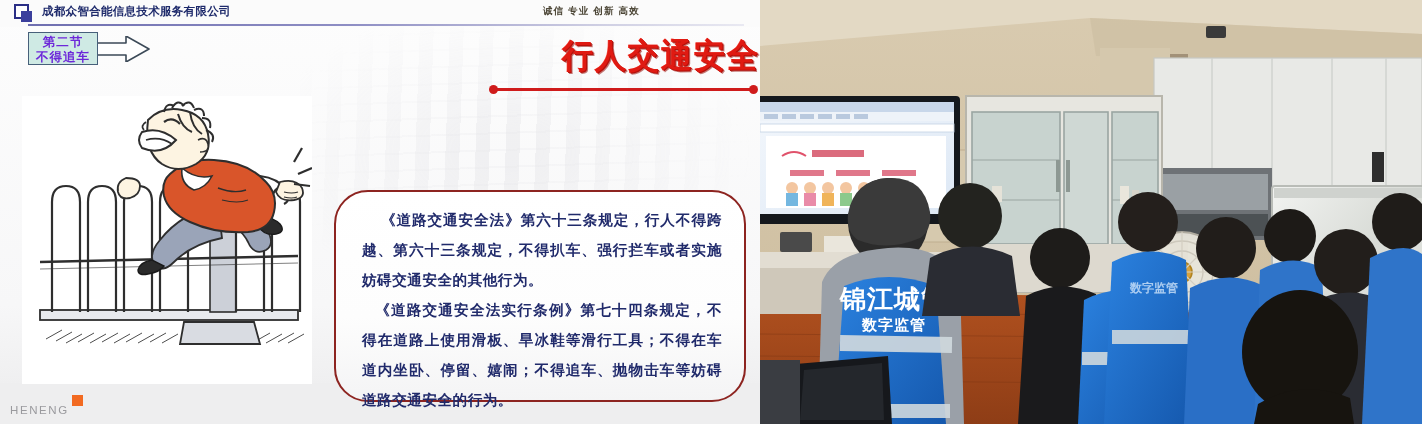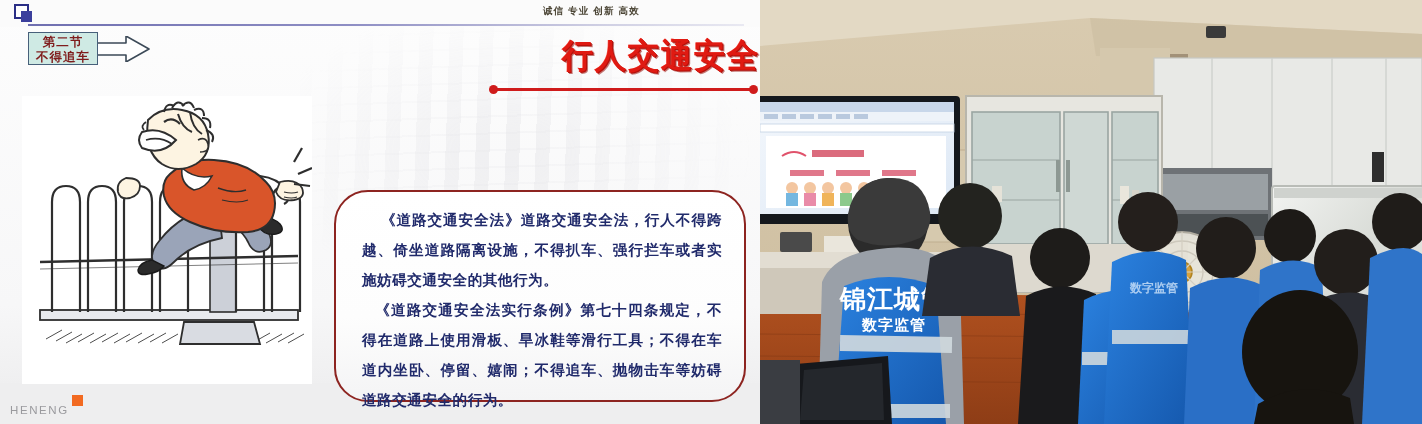--- a/index.html
+++ b/index.html
@@ -26,21 +26,21 @@
              letter-spacing:.3px;white-space:nowrap;}
   #corp-slogan{position:absolute;right:120px;top:5px;font-size:9.5px;font-weight:700;color:#4c4636;
                letter-spacing:1.2px;white-space:nowrap;margin-left:24px;}
   #header-rule{position:absolute;left:28px;top:24px;width:716px;height:2px;
      background:linear-gradient(90deg,#6f6fb0 0%,#8e8ec4 45%,#cfcfe3 80%,#e9e9f2 100%);}
 
   
   #section-tag{position:absolute;left:28px;top:32px;width:70px;height:33px;
       background:#cfeae4;border:1.6px solid #47607a;box-sizing:border-box;
       display:flex;flex-direction:column;align-items:center;justify-content:center;z-index:4;}
-  #section-tag span{font-size:12.5px;font-weight:700;color:#7f1d1d;line-height:15px;
+  #section-tag span{font-size:12.5px;font-weight:700;color:#6d28d9;line-height:15px;
       letter-spacing:1px;font-family:"DejaVu Sans","Liberation Serif",serif;}
   #section-arrow{position:absolute;left:96px;top:36px;width:54px;height:26px;z-index:3;}
 
   
   #slide-title{position:absolute;left:492px;top:36px;width:268px;text-align:right;
       font-family:"DejaVu Sans","Liberation Sans",sans-serif;
       font-size:31px;font-weight:700;color:#e01a12;letter-spacing:2px;line-height:36px;
       white-space:nowrap;
       text-shadow:1px 1px 0 #b5110b, 2px 2px 0 rgba(150,12,8,.55), -0.6px -0.6px 0 #ff5a4e;
       transform:scaleY(1.08);transform-origin:right top;}
@@ -81,20 +81,21 @@
   <div id="slide">
 
     <div id="slide-watermark"></div>
     <div id="bottom-band"></div>
 
     <div id="slide-header">
       <div id="corp-logo">
         <div class="sq-out"></div>
         <div class="sq-in"></div>
       </div>
+      <div id="corp-name">成都众智合能信息技术服务有限公司</div>
       <div id="corp-slogan">诚信 专业 创新 高效</div>
     </div>
     <div id="header-rule"></div>
 
     <div id="section-tag">
       <span>第二节</span>
       <span>不得追车</span>
     </div>
     <svg id="section-arrow" viewBox="0 0 54 26">
       <polygon points="0,7 30,7 30,0 53,13 30,26 30,19 0,19" fill="#ffffff" stroke="#3c4a58" stroke-width="1.6" stroke-linejoin="round"></polygon>
@@ -192,21 +193,21 @@
 
         <g stroke="#2e2e2e" stroke-width="2.2" fill="none">
           <path d="M272 66 l8 -14"></path>
             <path d="M276 78 l14 -6"></path>
             <path d="M272 88 l16 2"></path>
         </g>
       </svg>
     </div>
 
     <div id="law-box">
-      <p class="law-para first">《道路交通安全法》道路交通安全法，行人不得跨越、倚坐道路隔离设施，不得扒车、强行拦车或者实施妨碍交通安全的其他行为。</p>
+      <p class="law-para first">《道路交通安全法》第六十三条规定，行人不得跨越、第六十三条规定，不得扒车、强行拦车或者实施妨碍交通安全的其他行为。</p>
       <p class="law-para second">《道路交通安全法实行条例》第七十四条规定，不得在道路上使用滑板、旱冰鞋等滑行工具；不得在车道内坐卧、停留、嬉闹；不得追车、抛物击车等妨碍道路交通安全的行为。</p>
     </div>
 
     <div id="slide-footer">
       <span id="footer-word">HENENG</span>
       <span id="footer-mark"></span>
     </div>
   </div>
 
   <div id="photo">

